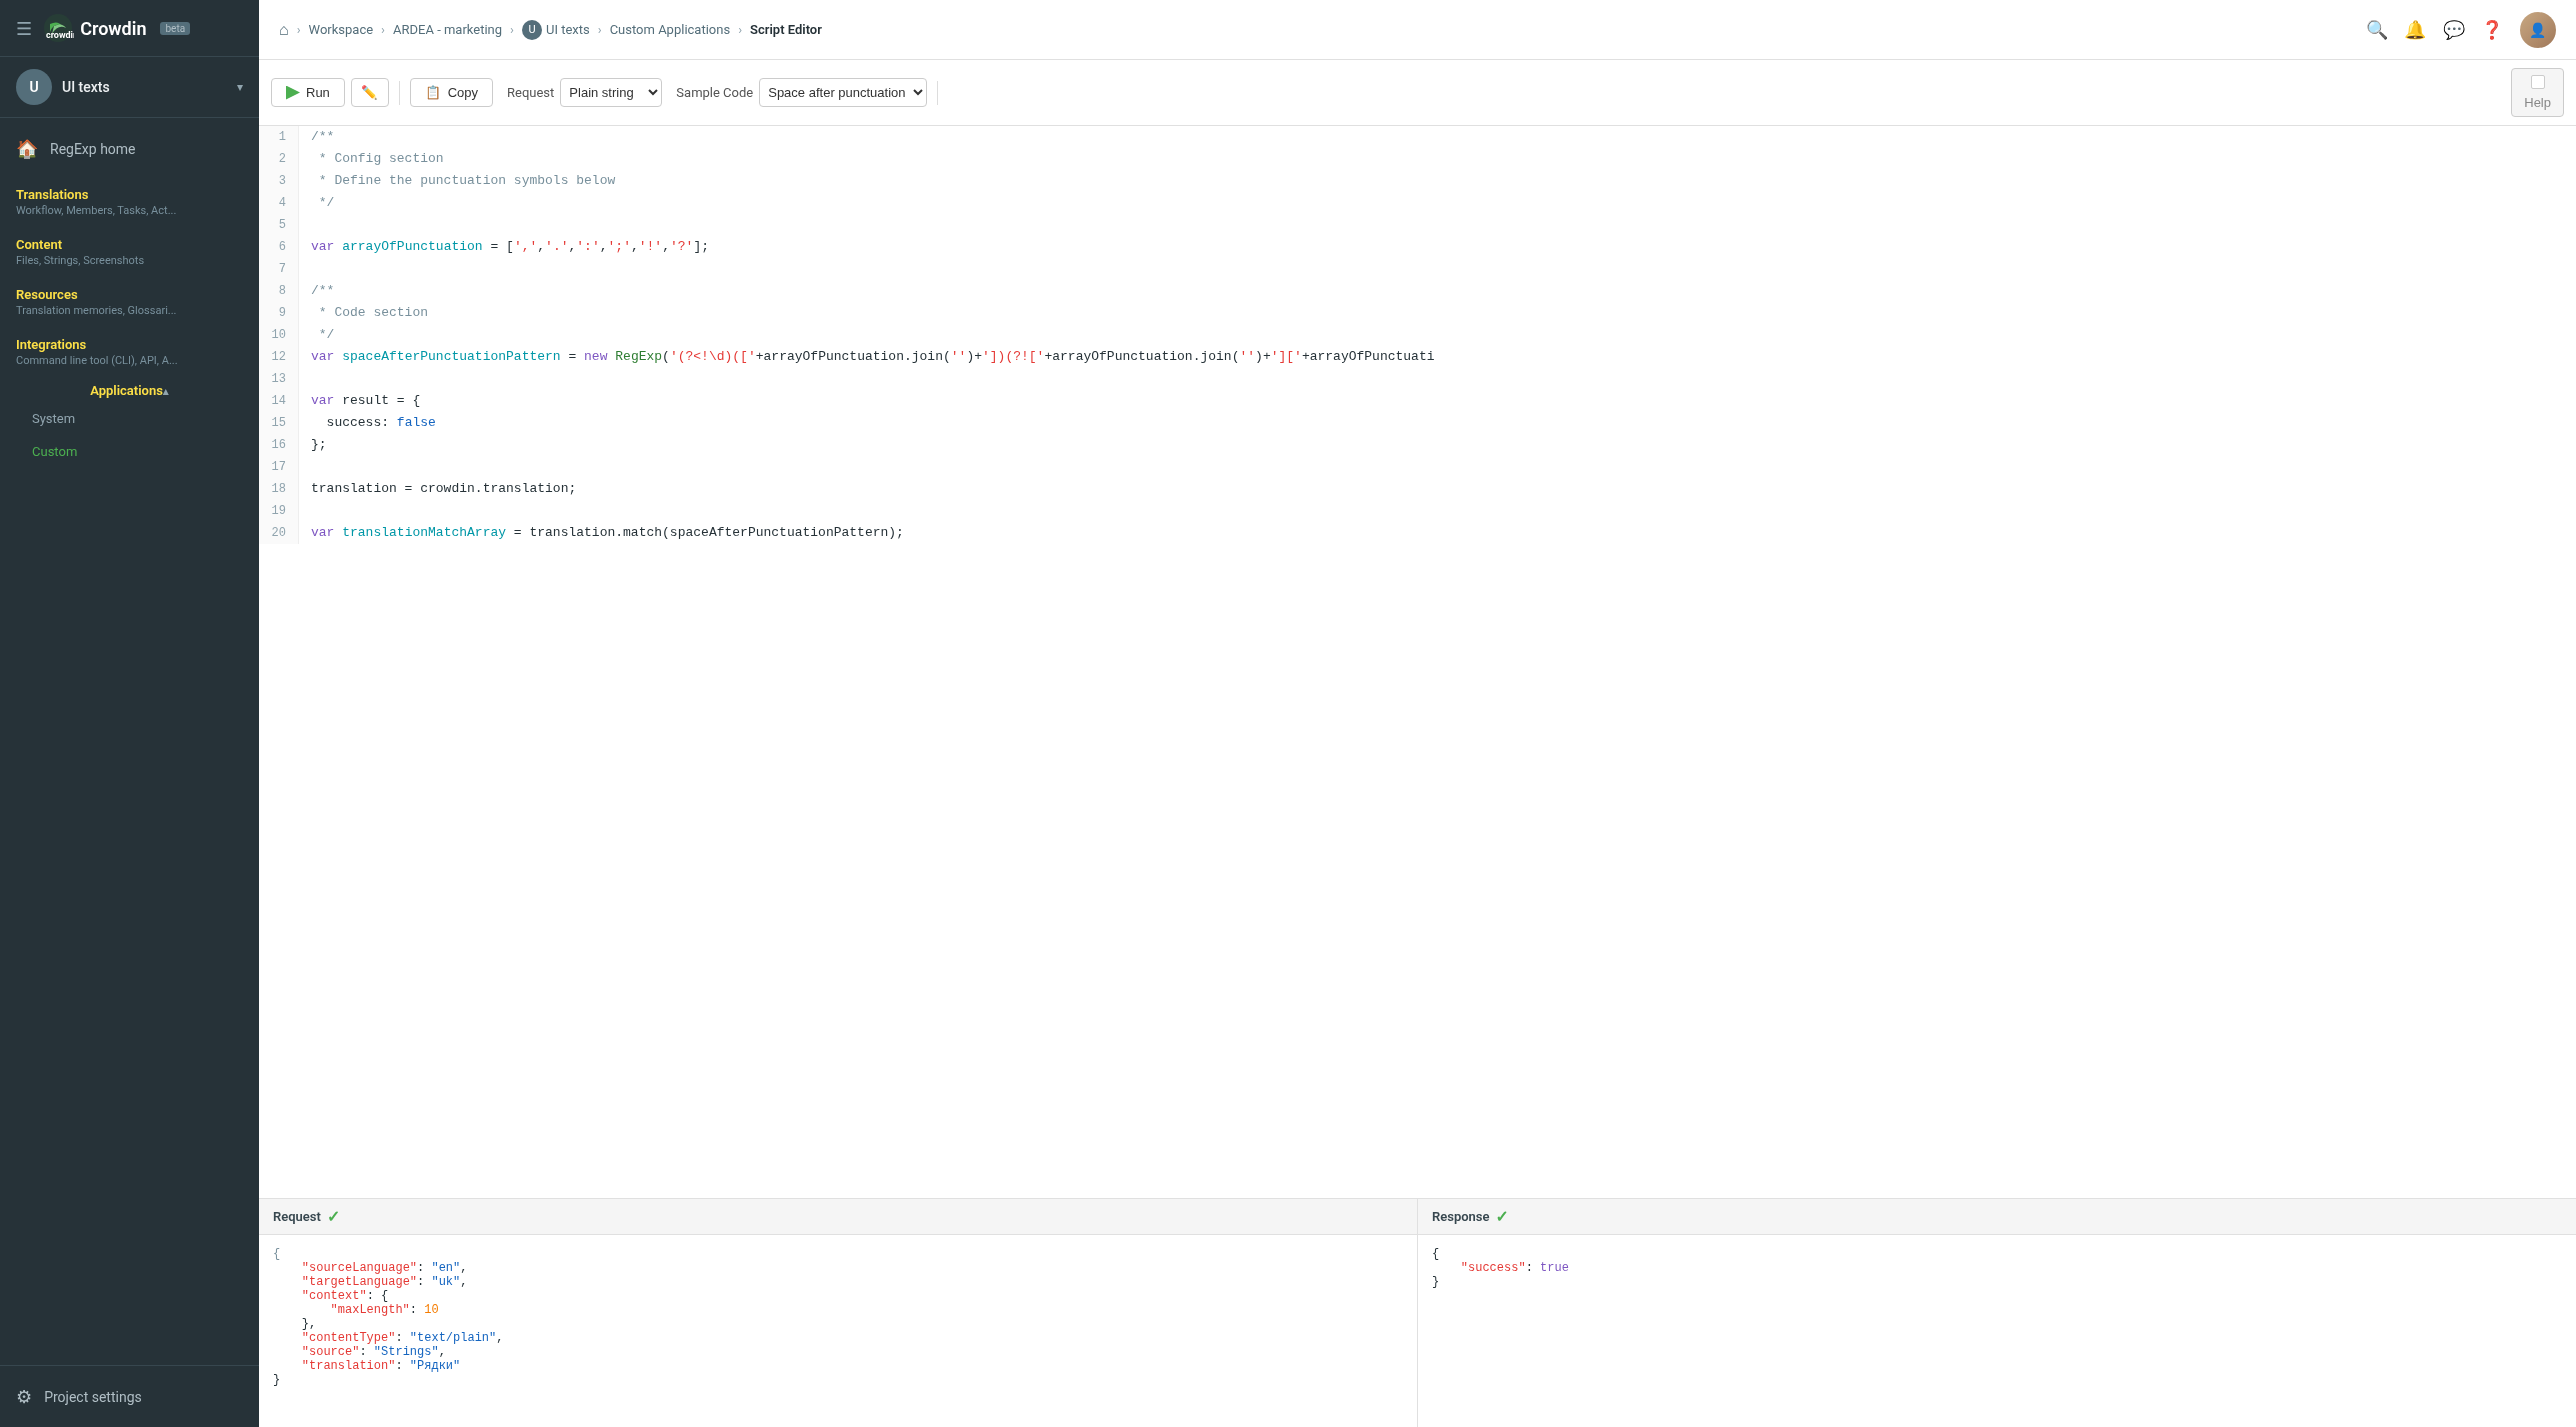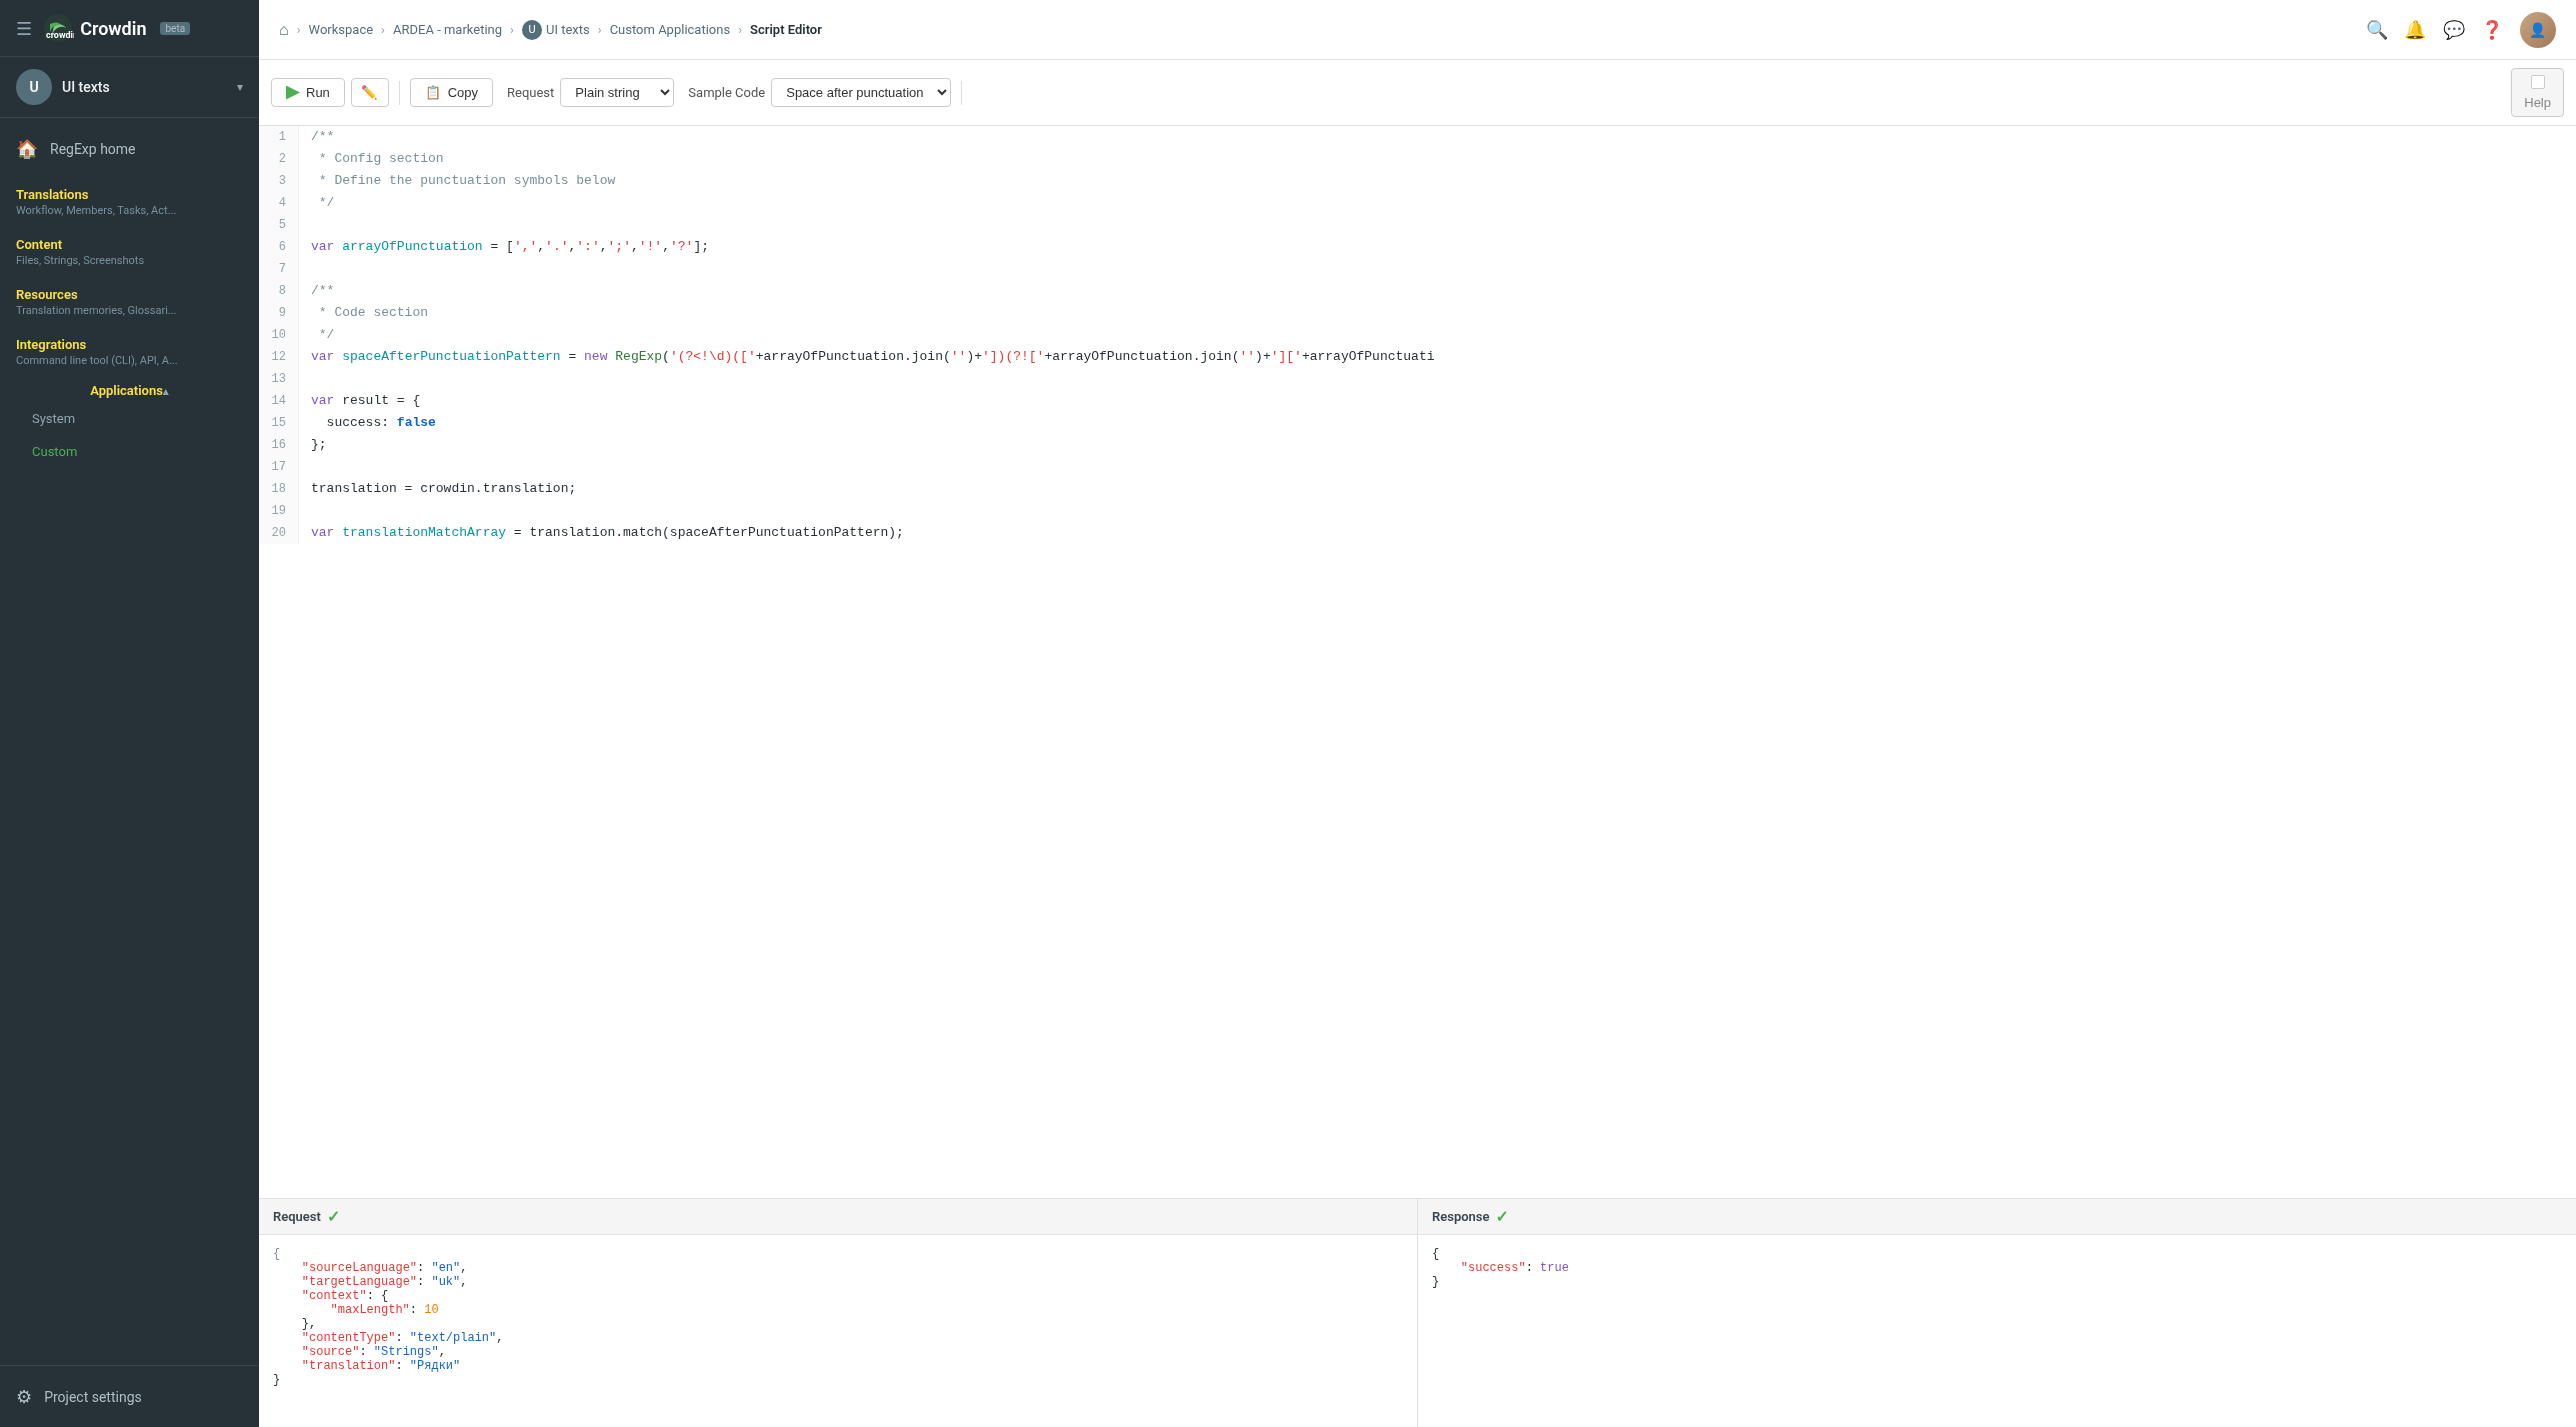--- a/index.html
+++ b/index.html
@@ -309,21 +309,21 @@
 
     .toolbar-label {
       font-size: 13px;
       color: #555;
       margin-left: 8px;
     }
 
     .toolbar-select {
       border: 1px solid #ccc;
       border-radius: 4px;
-      padding: 5px 10px;
+      padding: 5px 4px;
       font-size: 13px;
       color: #333;
       background: #fff;
       cursor: pointer;
     }
 
     .btn-help {
       display: flex;
       align-items: center;
       gap: 6px;
@@ -378,21 +378,21 @@
       color: #263238;
       white-space: pre;
     }
 
     .c-comment { color: #78909c; }
     .c-keyword { color: #7e57c2; }
     .c-var { color: #0097a7; }
     .c-string { color: #e53935; }
     .c-new { color: #7e57c2; }
     .c-class { color: #2e7d32; }
-    .c-val { color: #1565c0; font-weight: bold; }
+    .c-val { color: #1565c0; }
 
     
     .bottom-panels {
       display: flex;
       height: 229px;
       border-top: 1px solid #e0e0e0;
     }
 
     .panel {
       flex: 1;

